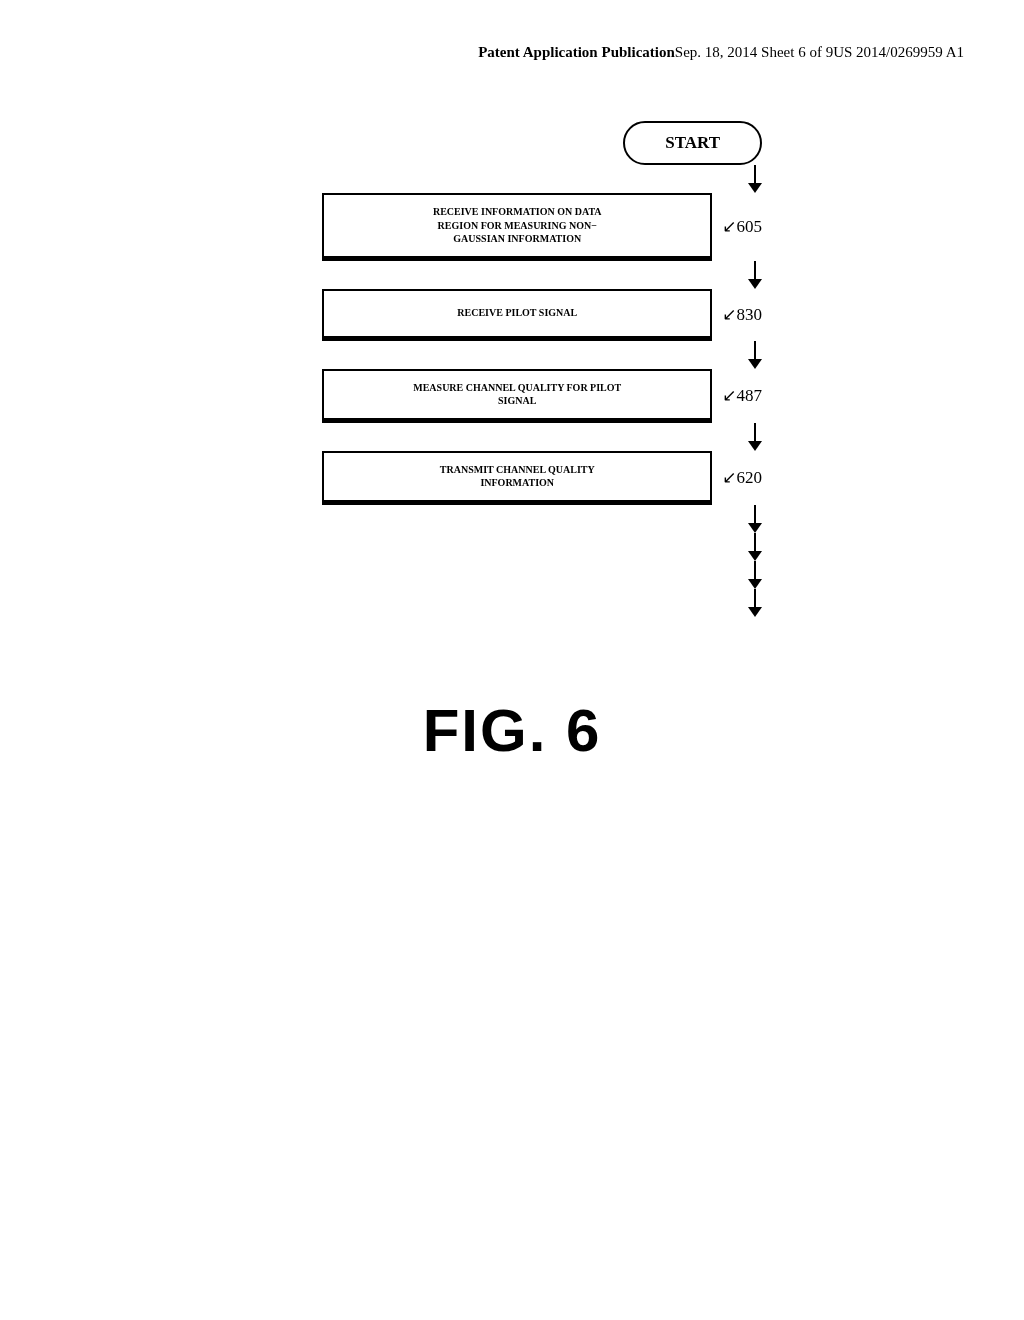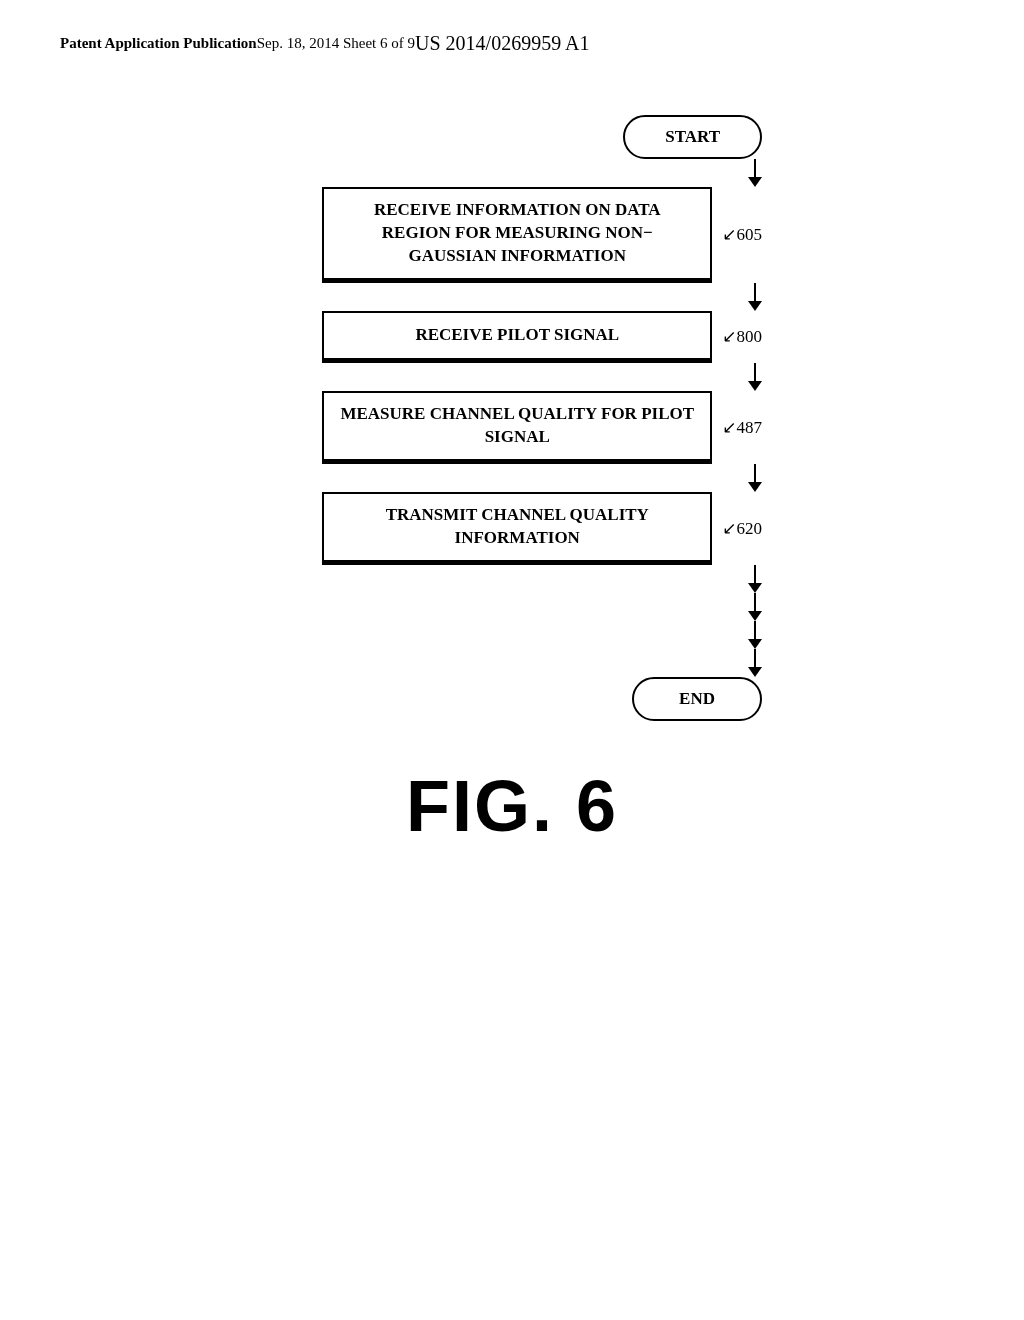--- a/index.html
+++ b/index.html
@@ -8,36 +8,36 @@
       width: 1024px;
       height: 1320px;
       background: #ffffff;
       font-family: 'Times New Roman', Times, serif;
       position: relative;
       overflow: hidden;
     }
 
     .header {
       display: flex;
-      justify-content: flex-start;
-      align-items: center;
-      padding: 32px 60px 0 60px;
+      justify-content: flex-end;
+      align-items: center;
+      padding: 44px 60px 0 60px;
     }
 
     .header-left {
       font-size: 15px;
       font-weight: bold;
     }
 
     .header-center {
       font-size: 15px;
     }
 
     .header-right {
-      font-size: 20px;
+      font-size: 15px;
     }
 
     .diagram-container {
       display: flex;
       flex-direction: column;
       align-items: center;
       margin-top: 60px;
       position: relative;
     }
 
@@ -59,21 +59,21 @@
       text-align: center;
       background: #fff;
       min-width: 130px;
     }
 
     
     .rect-box {
       border: 2.5px solid #000;
       border-bottom: 5px solid #000;
       padding: 10px 16px;
-      font-size: 17px;
+      font-size: 10px;
       font-weight: bold;
       text-align: center;
       background: #fff;
       width: 390px;
       min-height: 52px;
       display: flex;
       align-items: center;
       justify-content: center;
       line-height: 1.35;
     }
@@ -108,24 +108,24 @@
       position: relative;
     }
 
     .ref-label {
       font-size: 17px;
       margin-left: 10px;
       white-space: nowrap;
     }
 
     .fig-label {
-      font-size: 72px;
+      font-size: 60px;
       font-weight: bold;
       text-align: center;
-      margin-top: 44px;
+      margin-top: 79px;
       font-family: Arial, sans-serif;
       letter-spacing: 2px;
     }
   </style>
 </head>
 <body>
 
 <div class="header">
   <div class="header-left">Patent Application Publication</div>
   <div class="header-center">Sep. 18, 2014   Sheet 6 of 9</div>
@@ -155,21 +155,21 @@
 
     <div class="arrow">
       <div class="arrow-line"></div>
       <div class="arrow-head"></div>
     </div>
 
     <div class="box-row">
       <div class="rect-box">
         RECEIVE PILOT SIGNAL
       </div>
-      <div class="ref-label">↙800</div>
+      <div class="ref-label">↙830</div>
     </div>
 
     <div class="arrow">
       <div class="arrow-line"></div>
       <div class="arrow-head"></div>
     </div>
 
     <div class="box-row">
       <div class="rect-box">
         MEASURE CHANNEL QUALITY FOR PILOT<br>SIGNAL
@@ -205,22 +205,17 @@
       <div class="arrow-line"></div>
       <div class="arrow-head"></div>
     </div>
 
 
     <div class="arrow">
       <div class="arrow-line"></div>
       <div class="arrow-head"></div>
     </div>
 
-    <div class="box-row">
-      <div class="oval">
-        <span>END</span>
-      </div>
-    </div>
 
   </div>
 
   <div class="fig-label">FIG. 6</div>
 </div>
 
 </body></html>

